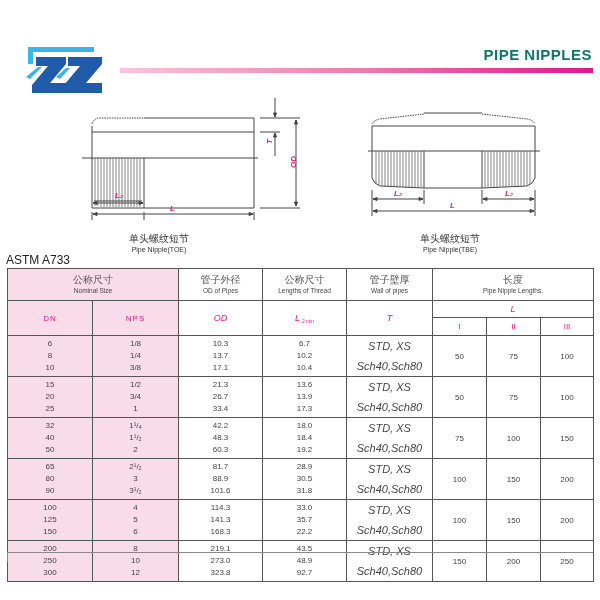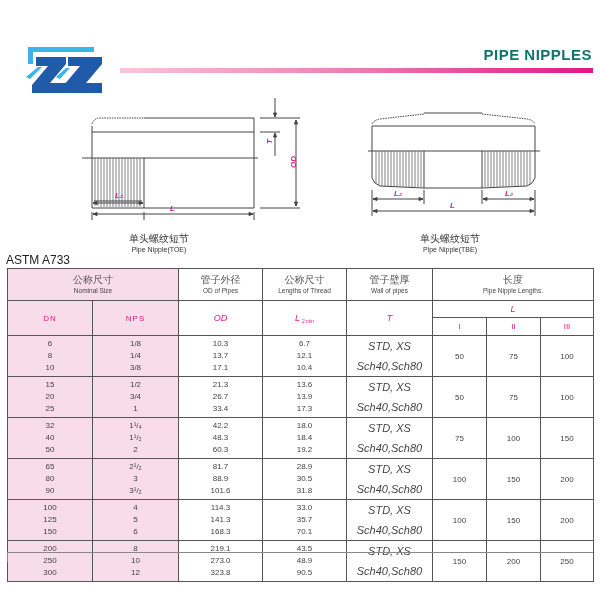--- a/index.html
+++ b/index.html
@@ -256,21 +256,21 @@
           <div>1/4</div>
           <div>3/8</div>
         </td>
     <td class="vals">
           <div>10.3</div>
           <div>13.7</div>
           <div>17.1</div>
         </td>
     <td class="vals">
           <div>6.7</div>
-          <div>12.1</div>
+          <div>10.2</div>
           <div>10.4</div>
         </td>
     <td class="wall">
           <div>STD, XS</div>
           <div>Sch40,Sch80</div>
         </td>
     <td class="len">50</td>
     <td class="len pinkline">75</td>
     <td class="len pinkline">100</td>
   </tr>
@@ -373,21 +373,21 @@
           <div>6</div>
         </td>
     <td class="vals">
           <div>114.3</div>
           <div>141.3</div>
           <div>168.3</div>
         </td>
     <td class="vals">
           <div>33.0</div>
           <div>35.7</div>
-          <div>70.1</div>
+          <div>22.2</div>
         </td>
     <td class="wall">
           <div>STD, XS</div>
           <div>Sch40,Sch80</div>
         </td>
     <td class="len">100</td>
     <td class="len pinkline">150</td>
     <td class="len pinkline">200</td>
   </tr>
   <tr class="row-group">
@@ -402,21 +402,21 @@
           <div>12</div>
         </td>
     <td class="vals">
           <div>219.1</div>
           <div>273.0</div>
           <div>323.8</div>
         </td>
     <td class="vals">
           <div>43.5</div>
           <div>48.9</div>
-          <div>90.5</div>
+          <div>92.7</div>
         </td>
     <td class="wall">
           <div>STD, XS</div>
           <div>Sch40,Sch80</div>
         </td>
     <td class="len">150</td>
     <td class="len pinkline">200</td>
     <td class="len pinkline">250</td>
   </tr>
 </tbody>

